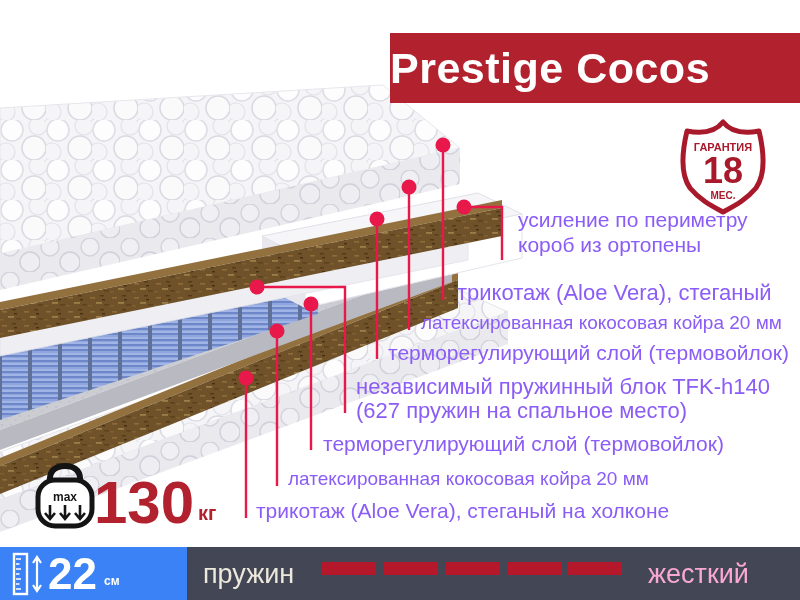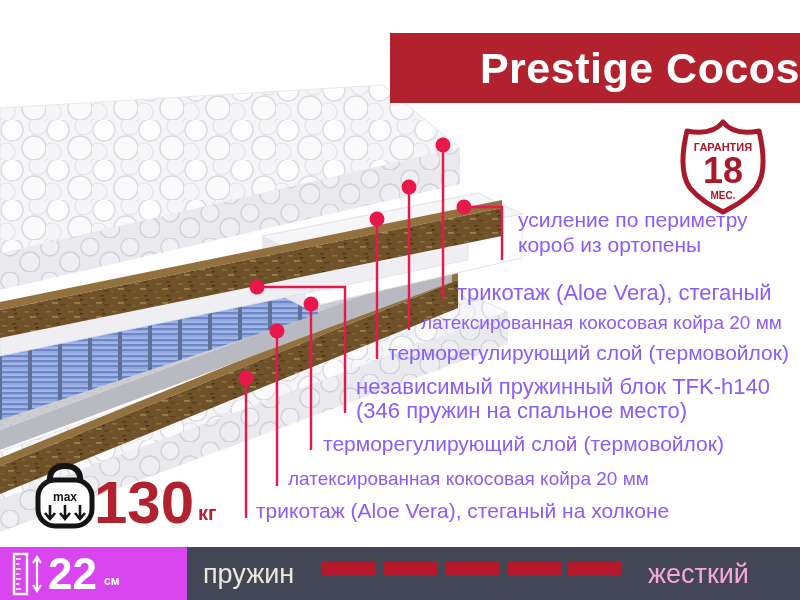--- a/index.html
+++ b/index.html
@@ -1,35 +1,35 @@
 <!DOCTYPE html>
 <html><head>
 <meta charset="utf-8">
 <style>
   html,body{margin:0;padding:0;background:#ffffff;}
   .stage{position:relative;width:800px;height:600px;background:#ffffff;overflow:hidden;
          font-family:"Liberation Sans",sans-serif;}
   .stage svg{display:block;}
   #art{position:absolute;left:0;top:0;}
   .banner{position:absolute;left:390px;top:33px;width:410px;height:70px;background:#b2212e;
-          display:flex;align-items:center;justify-content:flex-end;}
+          display:flex;align-items:center;justify-content:flex-start;}
   .banner-title{color:#ffffff;font-size:43px;font-weight:bold;letter-spacing:.5px;}
   .callout{position:absolute;color:#8b5cf6;white-space:pre-line;line-height:1.18;}
   .c1{left:518px;top:207px;font-size:21px;line-height:25px;}
   .c2{left:457px;top:280px;font-size:22px;}
   .c3{left:421px;top:312px;font-size:19px;}
   .c4{left:388px;top:341px;font-size:21px;}
   .c5{left:356px;top:375px;font-size:22px;line-height:24px;}
   .c6{left:323px;top:432px;font-size:21px;}
   .c7{left:288px;top:468px;font-size:19px;}
   .c8{left:256px;top:499px;font-size:21px;text-align:right;}
   .weight-value{position:absolute;left:94px;top:468px;font-size:60px;font-weight:bold;color:#b2212e;text-align:right;}
   .weight-unit{position:absolute;left:198px;top:502px;font-size:20px;font-weight:bold;color:#b2212e;}
   .bottombar{position:absolute;left:0;top:547px;width:800px;height:53px;background:#434654;}
-  .bar-left{position:absolute;left:0;top:0;width:187px;height:53px;background:#d946ef;}
+  .bar-left{position:absolute;left:0;top:0;width:187px;height:53px;background:#3b82f6;}
   .height-value{position:absolute;left:48px;top:2px;font-size:44px;font-weight:bold;color:#ffffff;}
   .height-unit{position:absolute;left:104px;top:27px;font-size:12px;font-weight:bold;color:#ffffff;}
   .soft-label{position:absolute;left:203px;top:12px;font-size:27px;color:#ece8dc;}
   .hard-label{position:absolute;left:648px;top:12px;font-size:27px;color:#f9a8d4;}
   .dash{position:absolute;top:15px;width:54px;height:13px;background:#b5182b;}
 </style>
 </head>
 <body>
 
 <div class="stage">
@@ -157,21 +157,21 @@
   <div class="banner">
     <span class="banner-title">Prestige Cocos</span>
   </div>
 
   <div class="callout c1">усиление по периметру
 короб из ортопены</div>
   <div class="callout c2">трикотаж (Aloe Vera), стеганый</div>
   <div class="callout c3">латексированная кокосовая койра 20 мм</div>
   <div class="callout c4">терморегулирующий слой (термовойлок)</div>
   <div class="callout c5">независимый пружинный блок TFK-h140
-(346 пружин на спальное место)</div>
+(627 пружин на спальное место)</div>
   <div class="callout c6">терморегулирующий слой (термовойлок)</div>
   <div class="callout c7">латексированная кокосовая койра 20 мм</div>
   <div class="callout c8">трикотаж (Aloe Vera), стеганый на холконе</div>
 
   <div class="weight-value">130</div>
   <div class="weight-unit">кг</div>
 
   <div class="bottombar">
     <div class="bar-left">
       <svg width="46" height="46" style="position:absolute;left:10px;top:4px">

